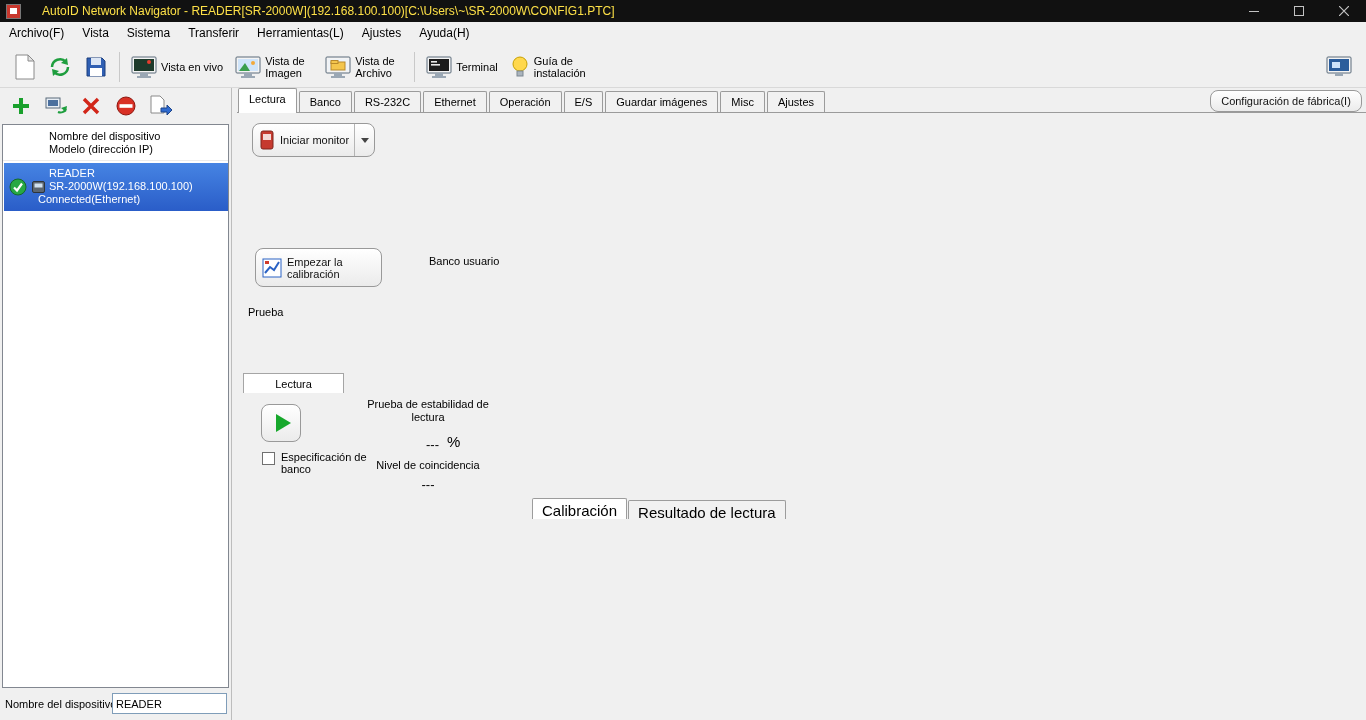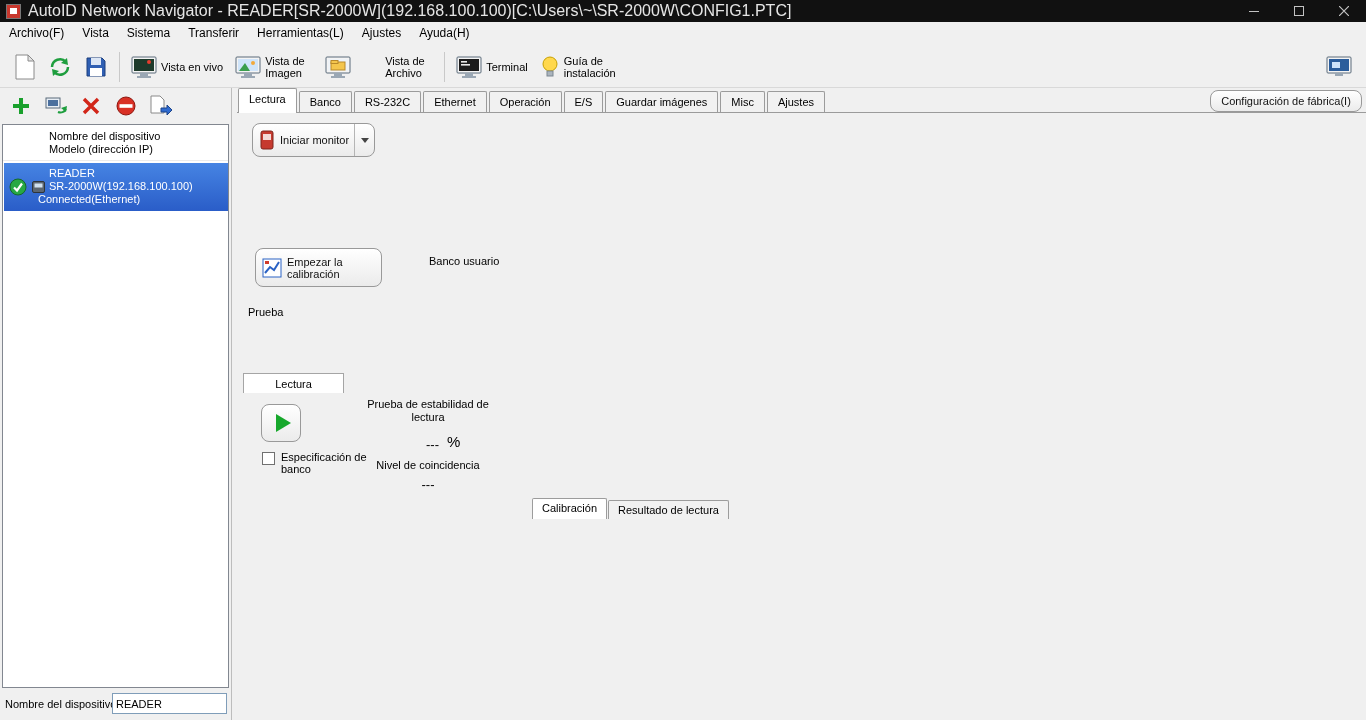--- a/index.html
+++ b/index.html
@@ -2,21 +2,21 @@
 <html><head>
 <meta charset="utf-8">
 <style>
   *{margin:0;padding:0;box-sizing:border-box;font-family:"Liberation Sans",sans-serif;}
   html,body{width:1366px;height:720px;}
   body{position:relative;background:#f0f0f0;overflow:hidden;font-size:11px;color:#000;}
   .abs{position:absolute;}
 
   
   #titlebar{position:absolute;left:0;top:0;width:1366px;height:22px;background:#111;display:flex;align-items:center;}
-  #titlebar .title{color:#e5e5e5;font-size:16px;margin-left:7px;white-space:nowrap;}
+  #titlebar .title{color:#fde047;font-size:12px;margin-left:21px;white-space:nowrap;}
   .winbtn{width:45px;height:22px;display:flex;align-items:center;justify-content:center;}
   #appicon{width:15px;height:15px;margin-left:6px;background:#c8372d;border:1px solid #777;display:flex;align-items:center;justify-content:center;}
   #appicon i{display:block;width:7px;height:6px;background:#fff;}
 
   
   #menubar{position:absolute;left:0;top:22px;width:1366px;height:24px;background:#f0f0f0;display:flex;font-size:12px;}
   .menu-item{padding:4px 9px;text-align:right;}
   #toolbar{position:absolute;left:0;top:46px;width:1366px;height:42px;background:#f0f0f0;border-bottom:1px solid #d9d9d9;display:flex;align-items:center;padding-left:8px;}
   .tbtn{display:flex;align-items:center;gap:4px;height:36px;padding:2px 5px;margin:0 1px;font-size:11px;line-height:12px;}
   .tsep{width:1px;height:30px;background:#c9c9c9;margin:0 5px;}
@@ -66,21 +66,21 @@
   .it-val{flex:1;display:flex;align-items:center;padding-left:6px;}
 
   
   #canvas{position:absolute;left:530px;top:141px;width:796px;height:349px;background:#000;}
   .mini-btn{position:absolute;width:21px;height:21px;background:#f3f3f3;border:1px solid #a8a8a8;display:flex;align-items:center;justify-content:center;}
   .mini-btn.sel{background:#cfe4f7;border-color:#2f80d2;}
   .strip-btn{position:absolute;width:22px;height:22px;background:#f3f3f3;border:1px solid #9e9e9e;display:flex;align-items:center;justify-content:center;}
 
   
   #result-tabs{position:absolute;left:532px;top:498px;height:21px;display:flex;align-items:flex-end;z-index:3;}
-  .rtab{padding:3px 9px;background:#f1f1f1;border:1px solid #9c9c9c;border-bottom:none;height:19px;margin-right:1px;font-size:11px;white-space:nowrap;border-radius:2px 2px 0 0;}
+  .rtab{padding:3px 9px;background:#f1f1f1;border:1px solid #9c9c9c;border-bottom:none;height:19px;margin-right:1px;font-size:15px;white-space:nowrap;border-radius:2px 2px 0 0;}
   .rtab.active{background:#fff;height:21px;}
   #chart-panel{position:absolute;left:530px;top:519px;width:420px;height:199px;background:#fff;border:1px solid #ababab;}
   #plot-area{position:absolute;left:40px;top:22px;width:345px;height:138px;border:1px solid #333;background:#fff;}
   .hgrid{position:absolute;left:0;right:0;height:0;border-top:1px dotted #909090;}
   .vgrid{position:absolute;top:0;bottom:0;width:0;border-left:1px dotted #909090;}
   #y-labels{position:absolute;left:0;top:0;width:36px;height:199px;}
   .ytick{position:absolute;right:3px;width:30px;text-align:right;font-size:10px;}
   #x-labels{position:absolute;left:40px;top:161px;width:345px;height:12px;}
   .xtick{position:absolute;top:2px;width:30px;text-align:center;font-size:10px;}
   #xlabel{position:absolute;left:40px;top:178px;width:345px;text-align:center;font-size:11px;}
@@ -190,21 +190,21 @@
   </div>
   <div class="tbtn">
     <svg width="26" height="24" viewBox="0 0 26 24">
         <rect x="1" y="2" width="24" height="16" rx="1" fill="#f4f4f4" stroke="#5a6b7a"></rect>
         <rect x="3" y="4" width="20" height="12" fill="#eef3f8"></rect>
         <rect x="6" y="7" width="14" height="8" fill="#f4c64d" stroke="#b9892a"></rect>
         <rect x="6" y="5.5" width="7" height="3" fill="#f4c64d" stroke="#b9892a"></rect>
         <rect x="9" y="18" width="8" height="3" fill="#9aa7b4"></rect>
         <rect x="6" y="21" width="14" height="2" fill="#9aa7b4"></rect>
       </svg>
-    <span class="wrap-label" style="width:48px;margin-left:30px;">Vista de Archivo</span>
+    <span class="wrap-label" style="width:48px;">Vista de Archivo</span>
   </div>
   <div class="tsep"></div>
   <div class="tbtn">
     <svg width="26" height="24" viewBox="0 0 26 24">
         <rect x="1" y="2" width="24" height="16" rx="1" fill="#f4f4f4" stroke="#5a6b7a"></rect>
         <rect x="3" y="4" width="20" height="12" fill="#1b1b1b"></rect>
         <rect x="5" y="6" width="6" height="1.6" fill="#e8e8e8"></rect>
         <rect x="5" y="9" width="9" height="1.6" fill="#e8e8e8"></rect>
         <rect x="9" y="18" width="8" height="3" fill="#9aa7b4"></rect>
         <rect x="6" y="21" width="14" height="2" fill="#9aa7b4"></rect>

